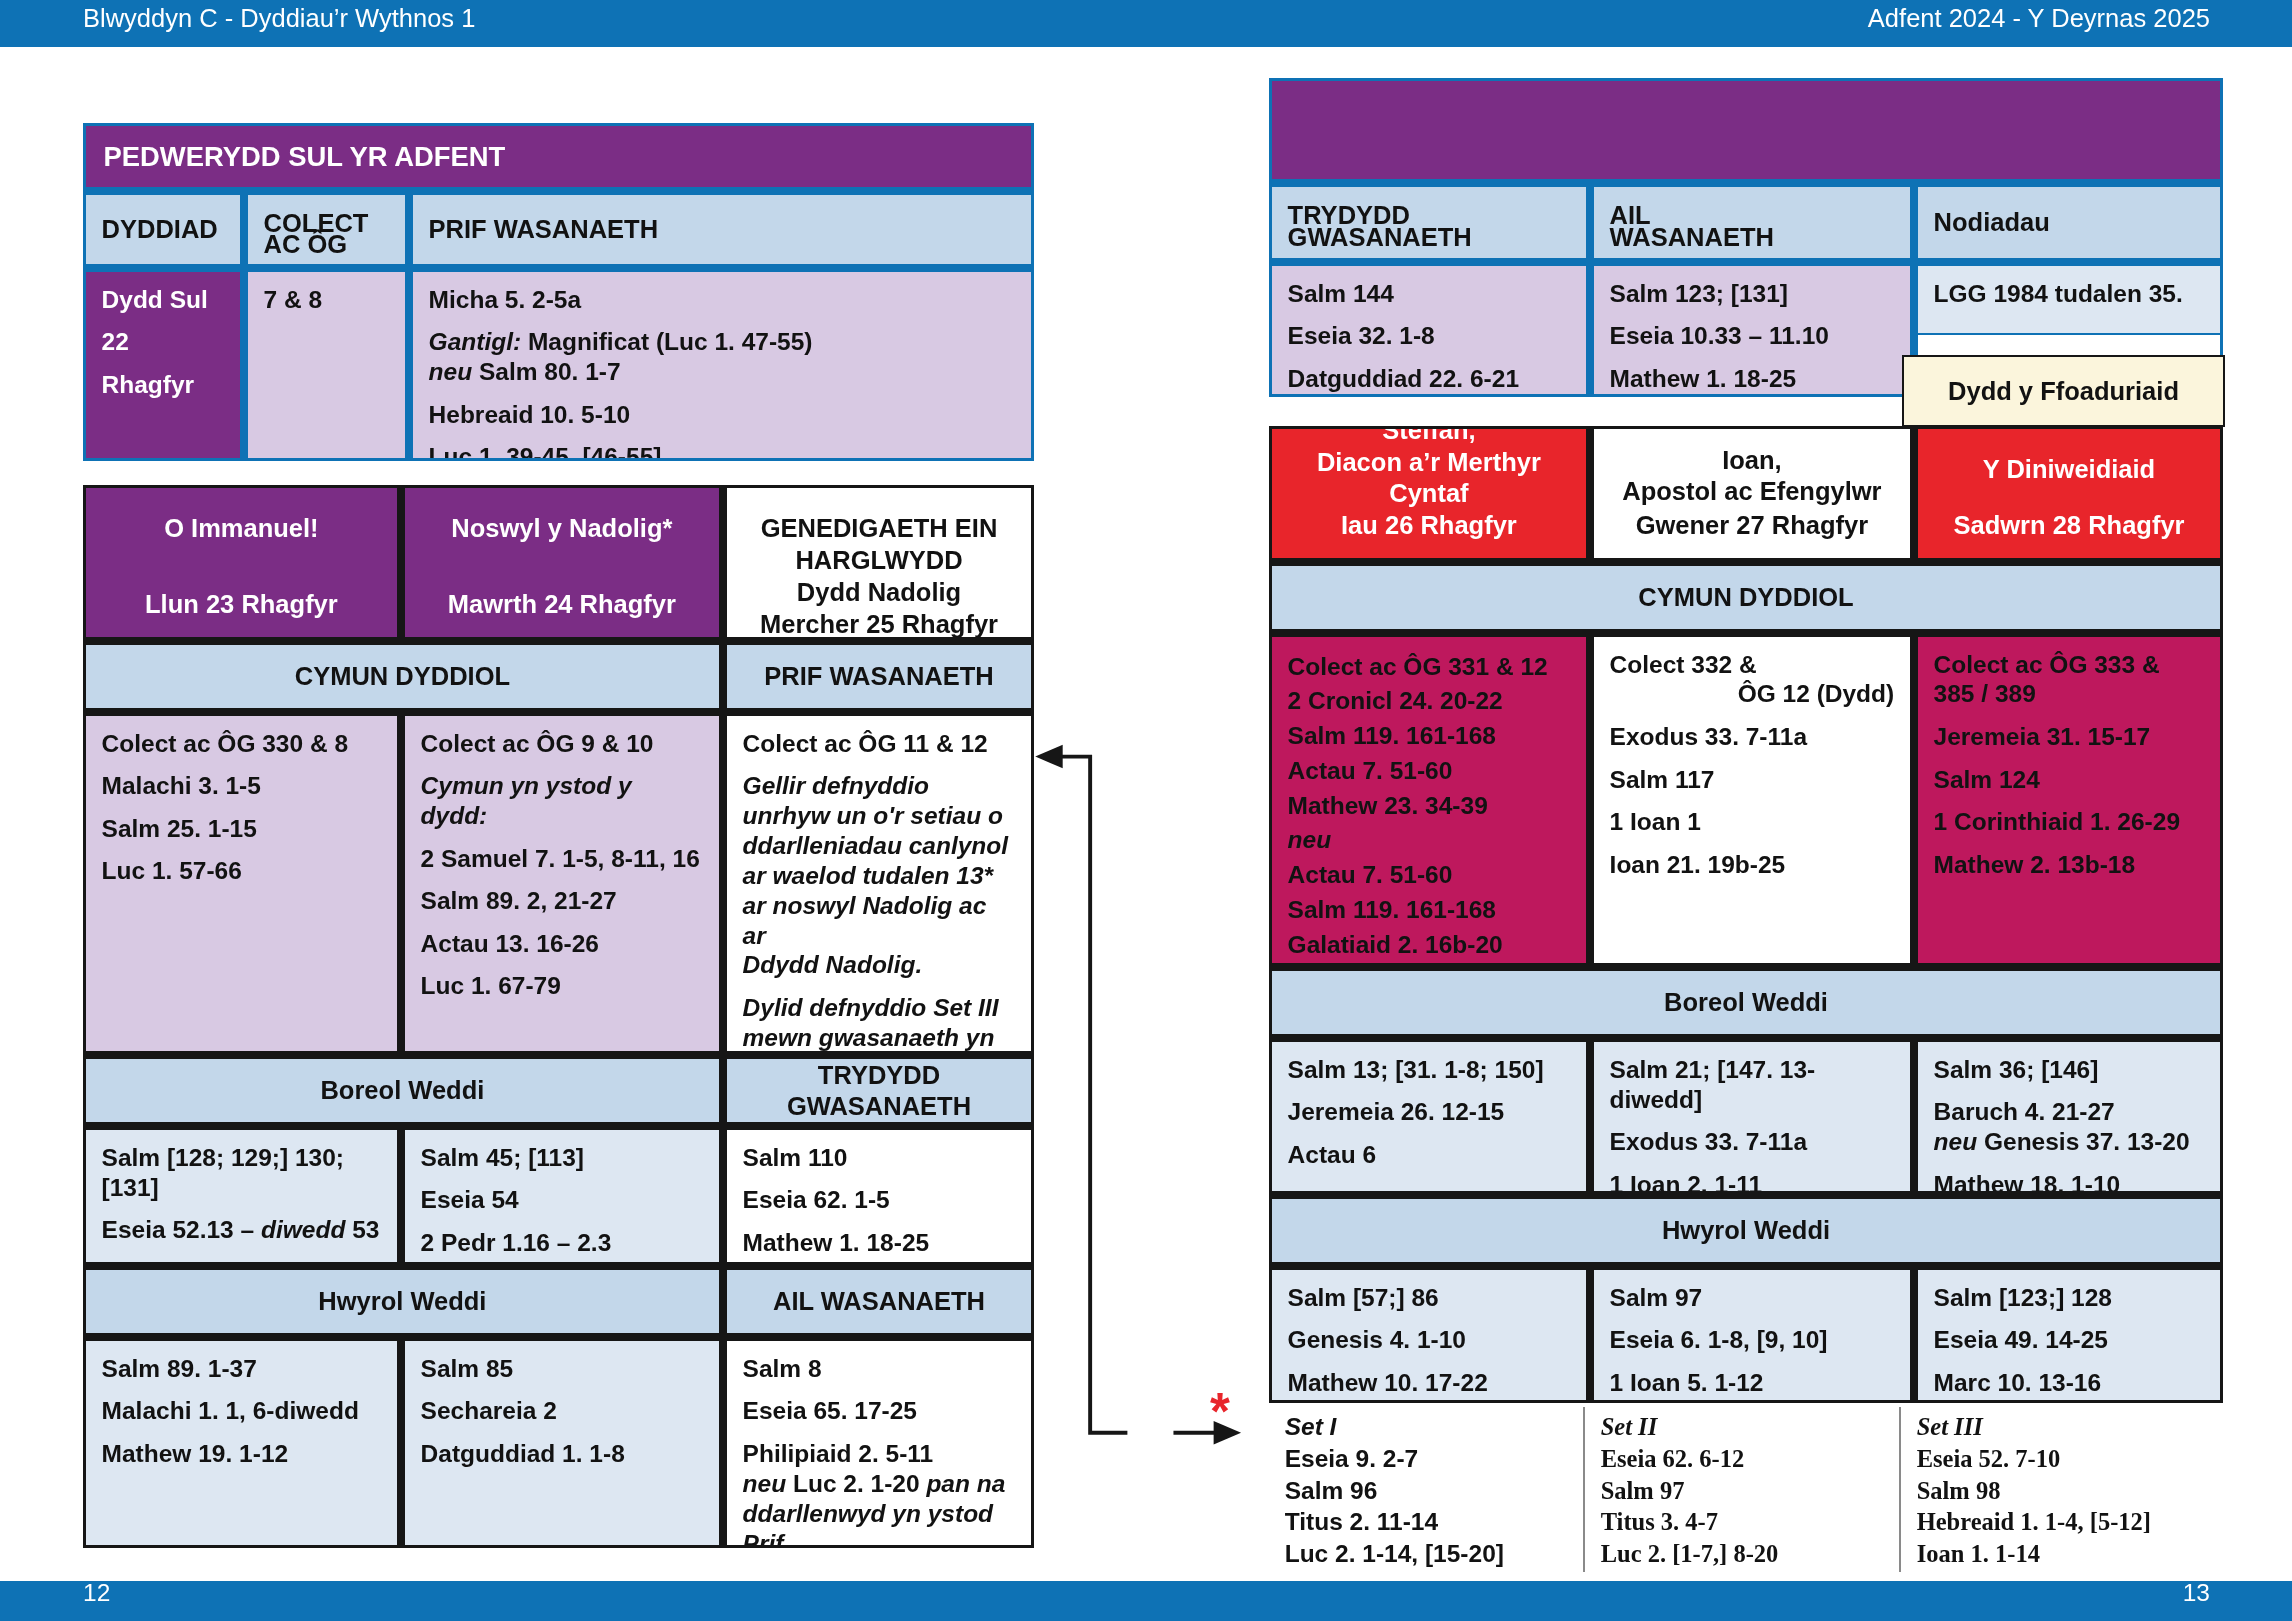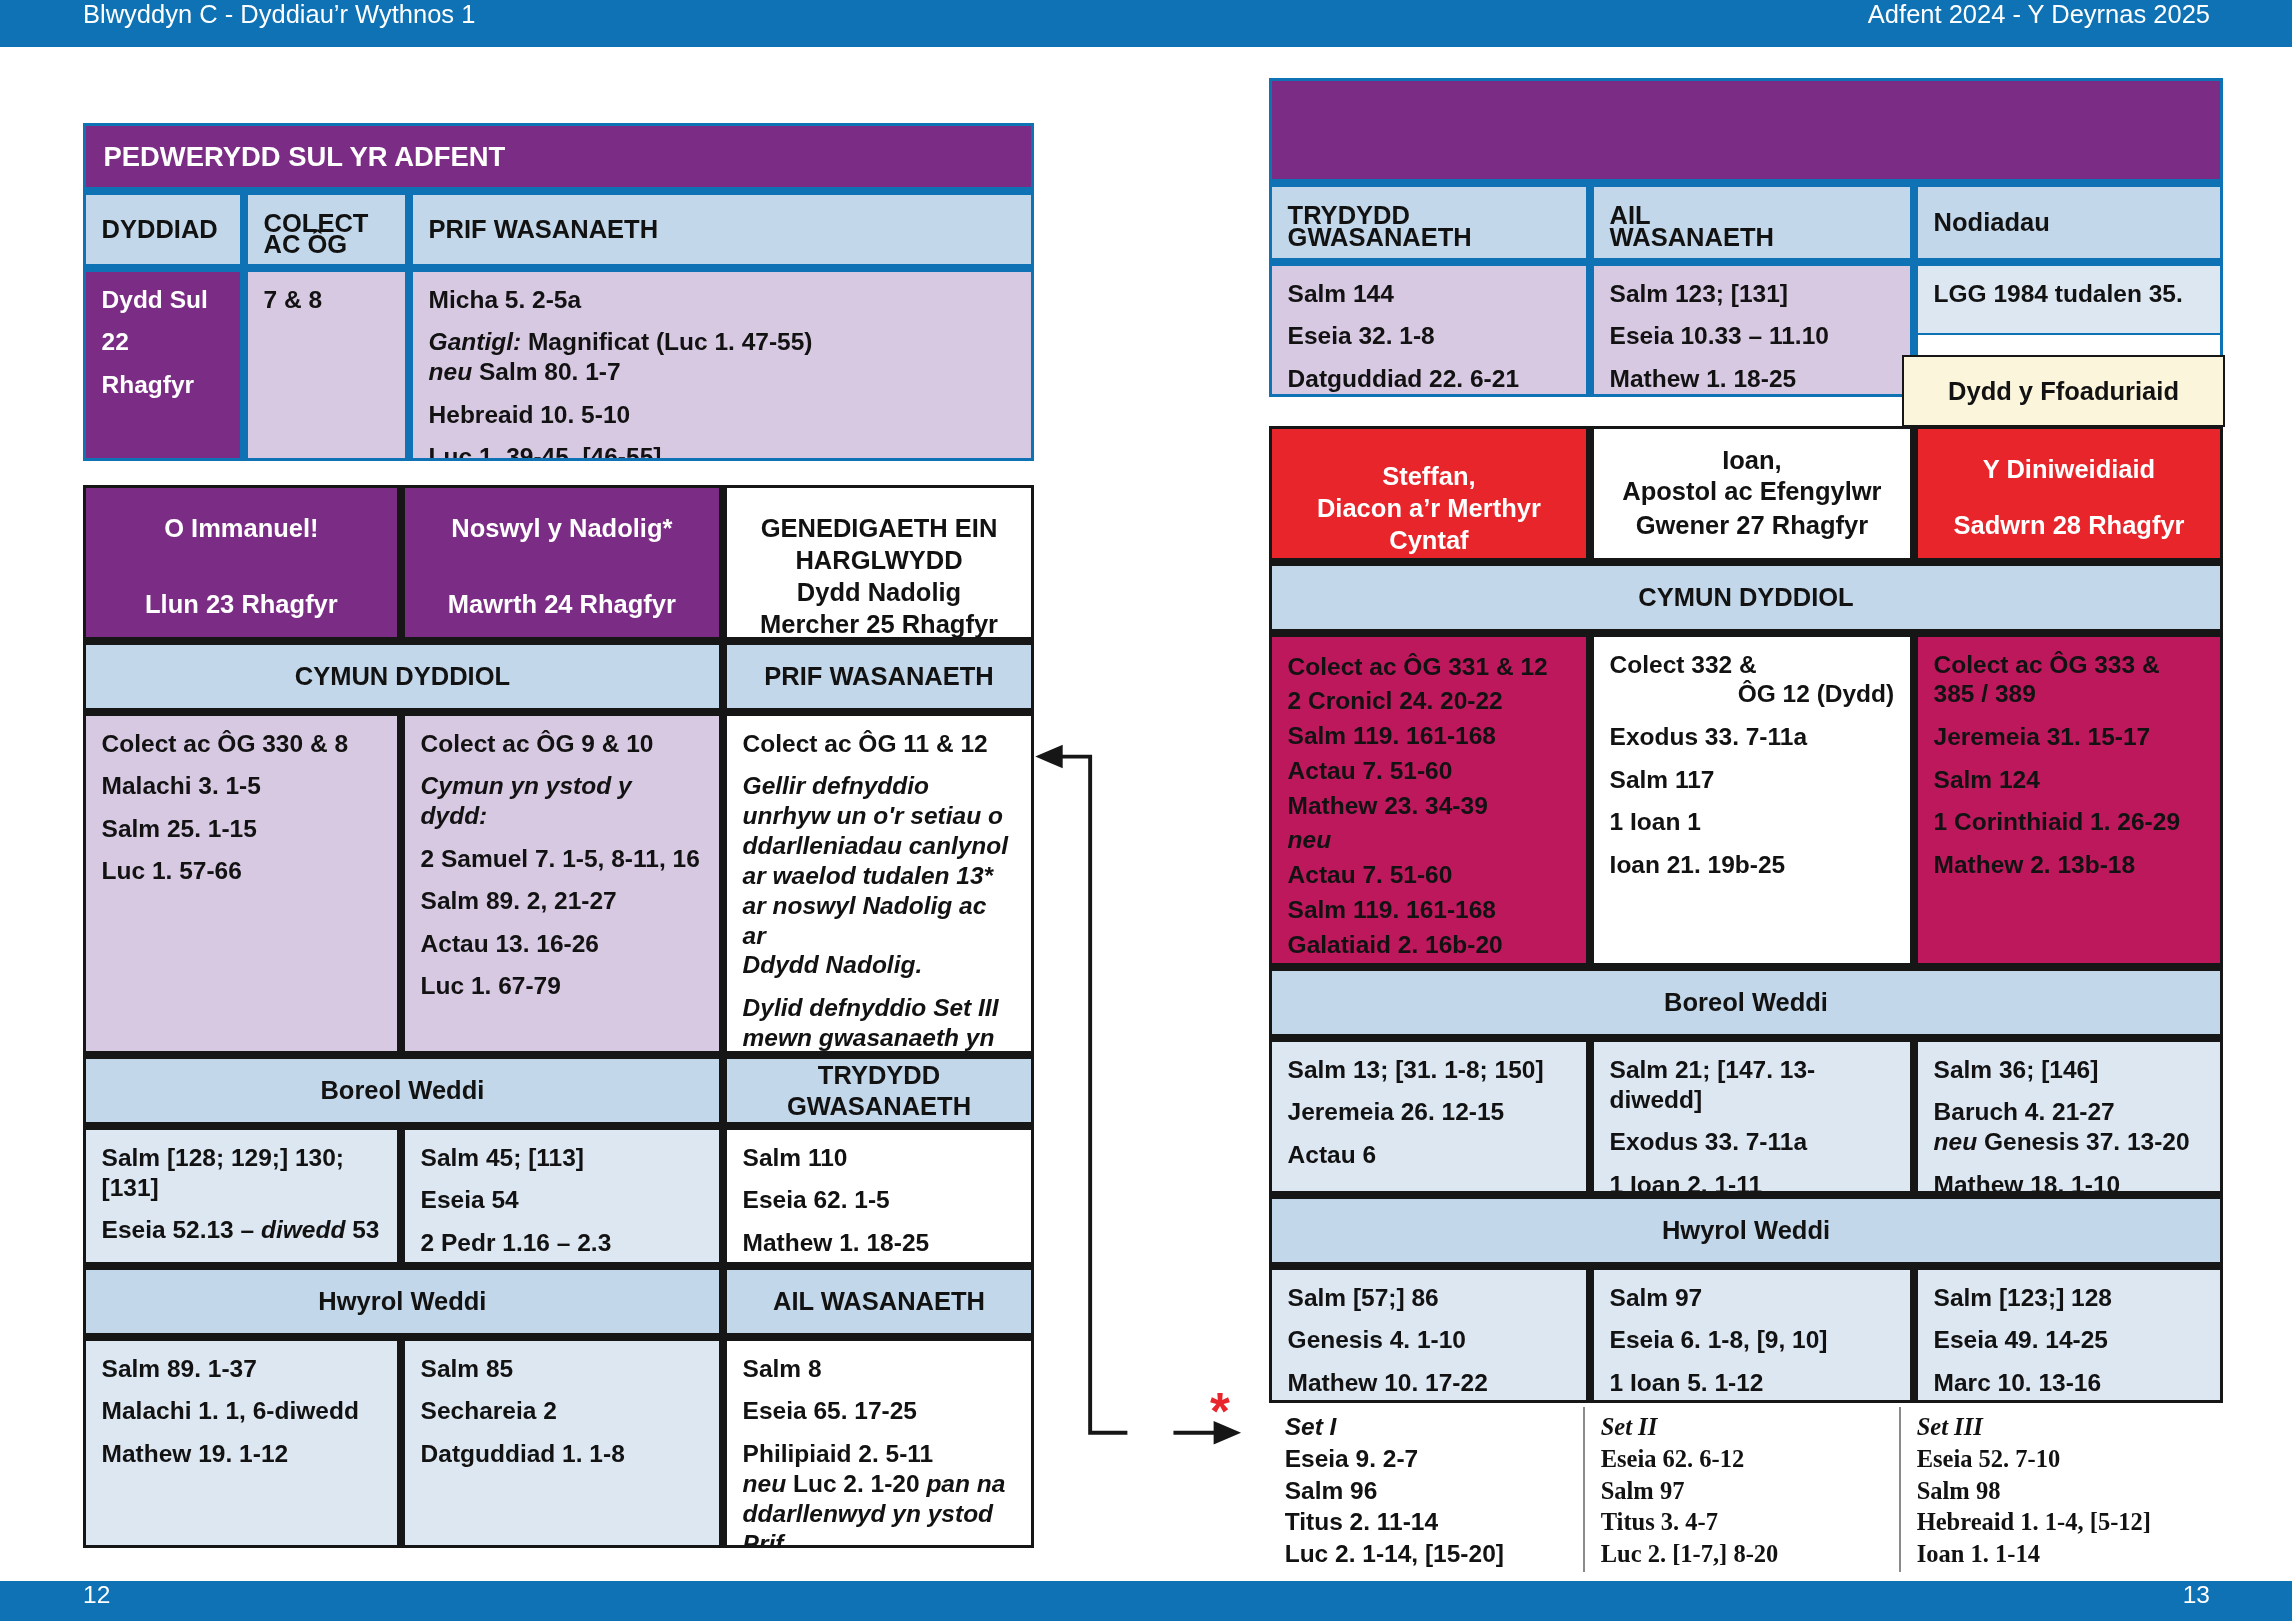--- a/index.html
+++ b/index.html
@@ -1,20 +1,20 @@
 <!DOCTYPE html>
 <html><head>
 <meta charset="utf-8">
 <style>
   html,body{margin:0;padding:0;background:#ffffff;}
   .page{position:relative;width:2293px;height:1621px;background:#ffffff;overflow:hidden;
         font-family:"Liberation Sans","DejaVu Sans",sans-serif;color:#121212;font-weight:700;}
   .bar{position:absolute;left:0;width:2293px;background:#0e72b5;color:#ffffff;
-       display:flex;justify-content:space-between;align-items:flex-start;box-sizing:border-box;
-       font-weight:400;font-size:25.5px;padding:0 83px;}
+       display:flex;justify-content:space-between;align-items:flex-end;box-sizing:border-box;
+       font-weight:400;font-size:25.5px;padding:14px 83px;}
   .topbar{top:0;height:47px;}
   .bottombar{top:1581px;height:40px;font-size:24.5px;}
   .tbl{position:absolute;display:grid;padding:2.9px;gap:8px;box-sizing:border-box;}
   .tbl.blue{background:#0e72b5;}
   .tbl.black{background:#161616;}
   .cell{padding:12.7px 15.7px;font-size:24.5px;line-height:1.22;box-sizing:border-box;overflow:hidden;}
   .purple{background:#7b2d85;color:#ffffff;}
   .lav{background:#d8c9e3;}
   .hdrblue{background:#c3d7ea;}
   .pale{background:#dde7f2;}
@@ -292,21 +292,21 @@
           <div class="para">
             <div class="ln"><span>LGG 1984 tudalen 35.</span></div>
           </div>
         </div>
     </div>
   </div>
 
   <div class="creambox">Dydd y Ffoaduriaid</div>
 
   <div class="tbl black" style="left:1269px;top:426px;width:954px;height:977px;grid-template-columns:314px 316px 1fr;grid-template-rows:129px 63px 1fr 63px 149px 63px 130px;">
-    <div class="cell redcell daycell" style="padding-top:32px;">
+    <div class="cell redcell daycell" style="padding-top:32px;justify-content:flex-end;">
       <div>
           <div class="ln">Steffan,</div>
           <div class="ln">Diacon a’r Merthyr Cyntaf</div>
         </div>
       <div>Iau 26 Rhagfyr</div>
     </div>
     <div class="cell whitecell daycell" style="padding-top:15.7px;">
       <div>
           <div class="ln">Ioan,</div>
           <div class="ln">Apostol ac Efengylwr</div>

